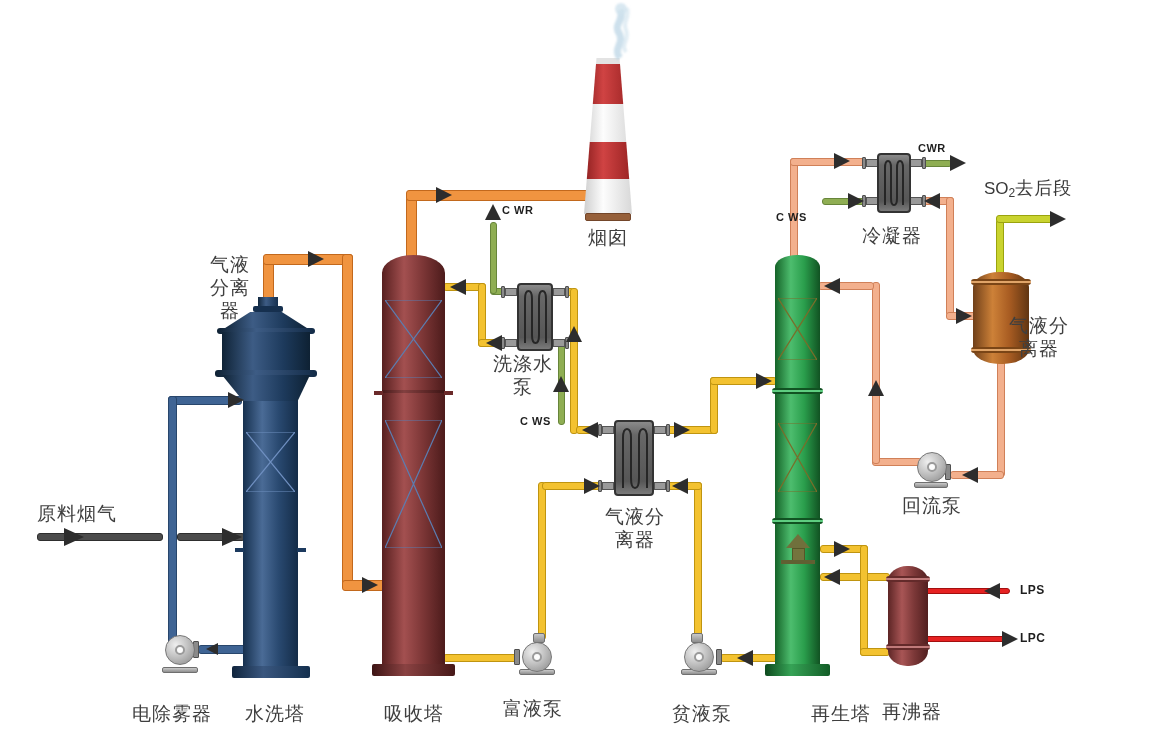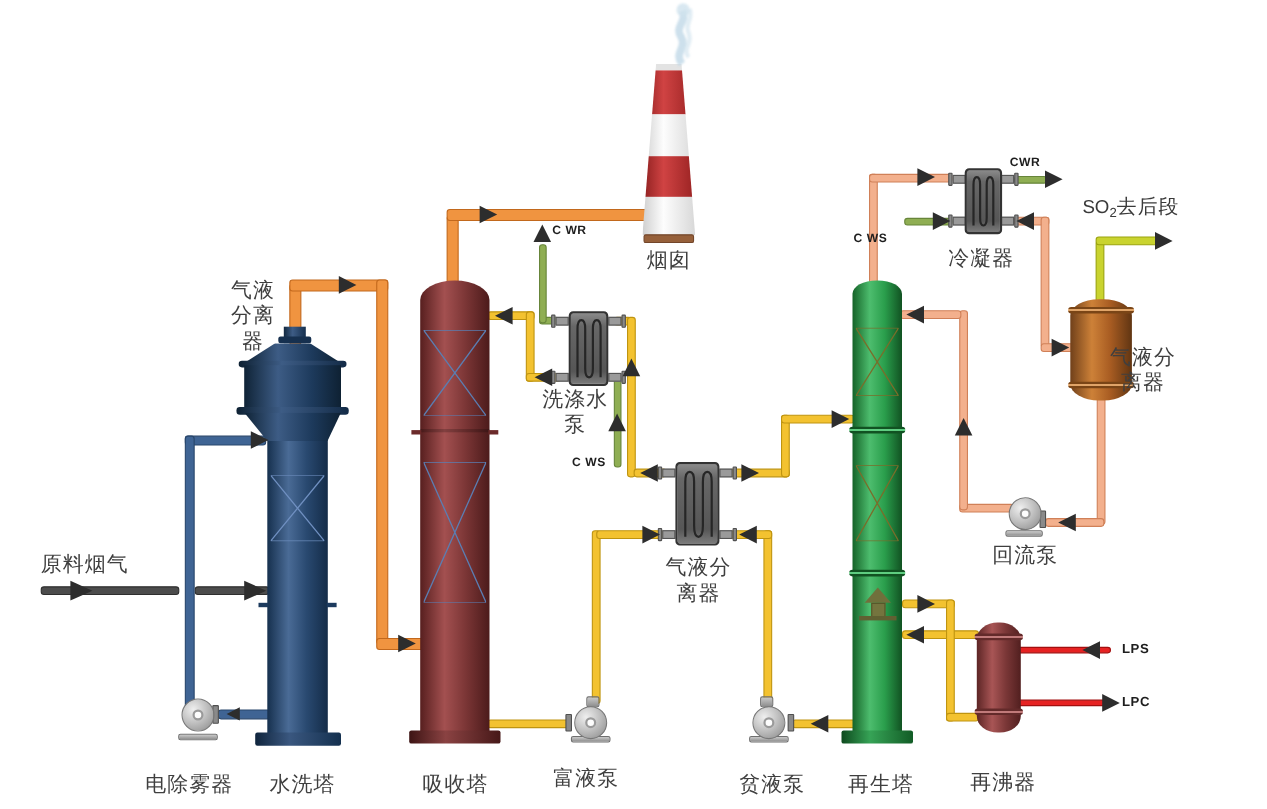--- a/index.html
+++ b/index.html
@@ -262,21 +262,21 @@
   <div class="lbl" style="left:131px;top:702px;width:82px">电除雾器</div>
   <div class="lbl" style="left:243px;top:702px;width:64px">水洗塔</div>
   <div class="lbl" style="left:382px;top:702px;width:64px">吸收塔</div>
   <div class="lbl" style="left:582px;top:226px;width:52px">烟囱</div>
   <div class="lbl" style="left:488px;top:352px;width:70px">洗涤水泵</div>
   <div class="slbl" style="left:502px;top:203px">C WR</div>
   <div class="slbl" style="left:520px;top:414px">C WS</div>
   <div class="lbl" style="left:501px;top:697px;width:64px">富液泵</div>
   <div class="lbl" style="left:602px;top:505px;width:66px">气液分离器</div>
   <div class="lbl" style="left:670px;top:702px;width:64px">贫液泵</div>
-  <div class="lbl" style="left:769px;top:702px;width:64px">再生塔</div>
+  <div class="lbl" style="left:809px;top:702px;width:64px">再生塔</div>
   <div class="lbl" style="left:860px;top:224px;width:64px">冷凝器</div>
   <div class="slbl" style="left:918px;top:141px">CWR</div>
   <div class="slbl" style="left:776px;top:210px">C WS</div>
   <div class="a" style="left:984px;top:176px;color:#3a3a3a;white-space:nowrap">
     <span style="font:17px 'Liberation Sans','DejaVu Sans',sans-serif">SO</span><span style="font:12px 'Liberation Sans','DejaVu Sans',sans-serif;position:relative;top:3px">2</span><span style="font:18px 'Liberation Serif','DejaVu Serif',serif;letter-spacing:1px">去后段</span>
   </div>
   <div class="lbl" style="left:1005px;top:314px;width:68px">气液分离器</div>
   <div class="lbl" style="left:900px;top:494px;width:64px">回流泵</div>
   <div class="lbl" style="left:880px;top:700px;width:64px">再沸器</div>
   <div class="slbl" style="left:1020px;top:583px;font-size:12px">LPS</div>

